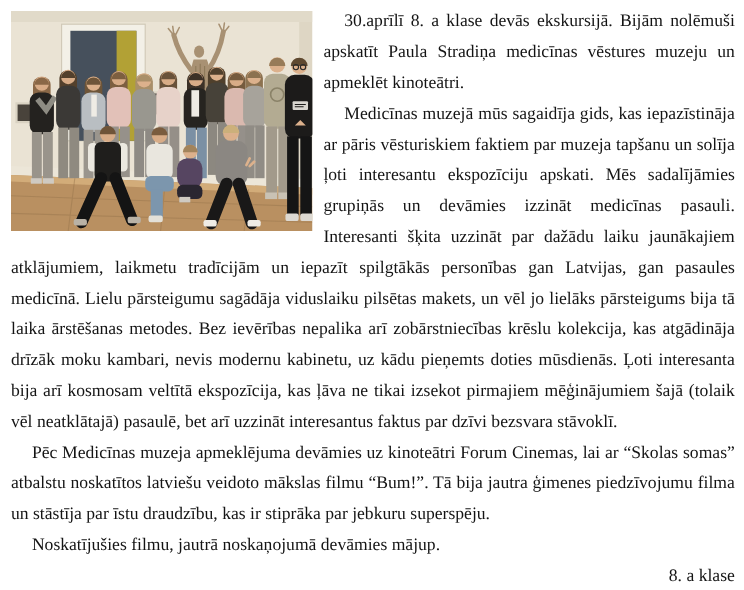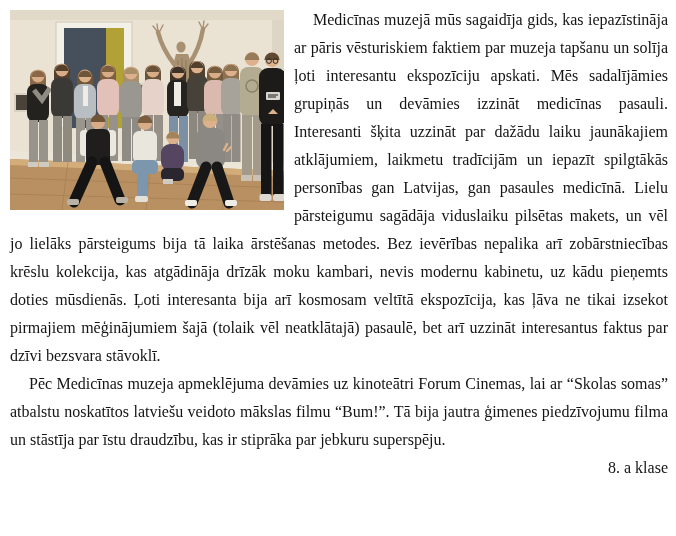--- a/index.html
+++ b/index.html
@@ -236,17 +236,19 @@
           <path d="M214 140 l3 -6 M217 141 l4 -4" stroke="#dcb18c" stroke-width="2.4" stroke-linecap="round"></path>
           <path d="M196 157 L182 193" stroke="#191818" stroke-width="11" stroke-linecap="round"></path>
           <path d="M207 157 L219 193" stroke="#191818" stroke-width="11" stroke-linecap="round"></path>
           <rect x="175" y="190" width="12" height="6" rx="2" fill="#efece6"></rect>
           <rect x="215" y="190" width="12" height="6" rx="2" fill="#efece6"></rect>
         </g>
       </g>
     </svg>
   </figure>
 
+  <p class="para">30.aprīlī 8. a klase devās ekskursijā. Bijām nolēmuši apskatīt Paula Stradiņa medicīnas vēstures muzeju un apmeklēt kinoteātri.</p>
   <p class="para">Medicīnas muzejā mūs sagaidīja gids, kas iepazīstināja ar pāris vēsturiskiem faktiem par muzeja tapšanu un solīja ļoti interesantu ekspozīciju apskati. Mēs sadalījāmies grupiņās un devāmies izzināt medicīnas pasauli. Interesanti šķita uzzināt par dažādu laiku jaunākajiem atklājumiem, laikmetu tradīcijām un iepazīt spilgtākās personības gan Latvijas, gan pasaules medicīnā. Lielu pārsteigumu sagādāja viduslaiku pilsētas makets, un vēl jo lielāks pārsteigums bija tā laika ārstēšanas metodes. Bez ievērības nepalika arī zobārstniecības krēslu kolekcija, kas atgādināja drīzāk moku kambari, nevis modernu kabinetu, uz kādu pieņemts doties mūsdienās. Ļoti interesanta bija arī kosmosam veltītā ekspozīcija, kas ļāva ne tikai izsekot pirmajiem mēģinājumiem šajā (tolaik vēl neatklātajā) pasaulē, bet arī uzzināt interesantus faktus par dzīvi bezsvara stāvoklī.</p>
   <p class="para">Pēc Medicīnas muzeja apmeklējuma devāmies uz kinoteātri Forum Cinemas, lai ar “Skolas somas” atbalstu noskatītos latviešu veidoto mākslas filmu “Bum!”. Tā bija jautra ģimenes piedzīvojumu filma un stāstīja par īstu draudzību, kas ir stiprāka par jebkuru superspēju.</p>
+  <p class="para">Noskatījušies filmu, jautrā noskaņojumā devāmies mājup.</p>
   <p class="signature">8. a klase</p>
 
 </div>
 
 </body></html>

